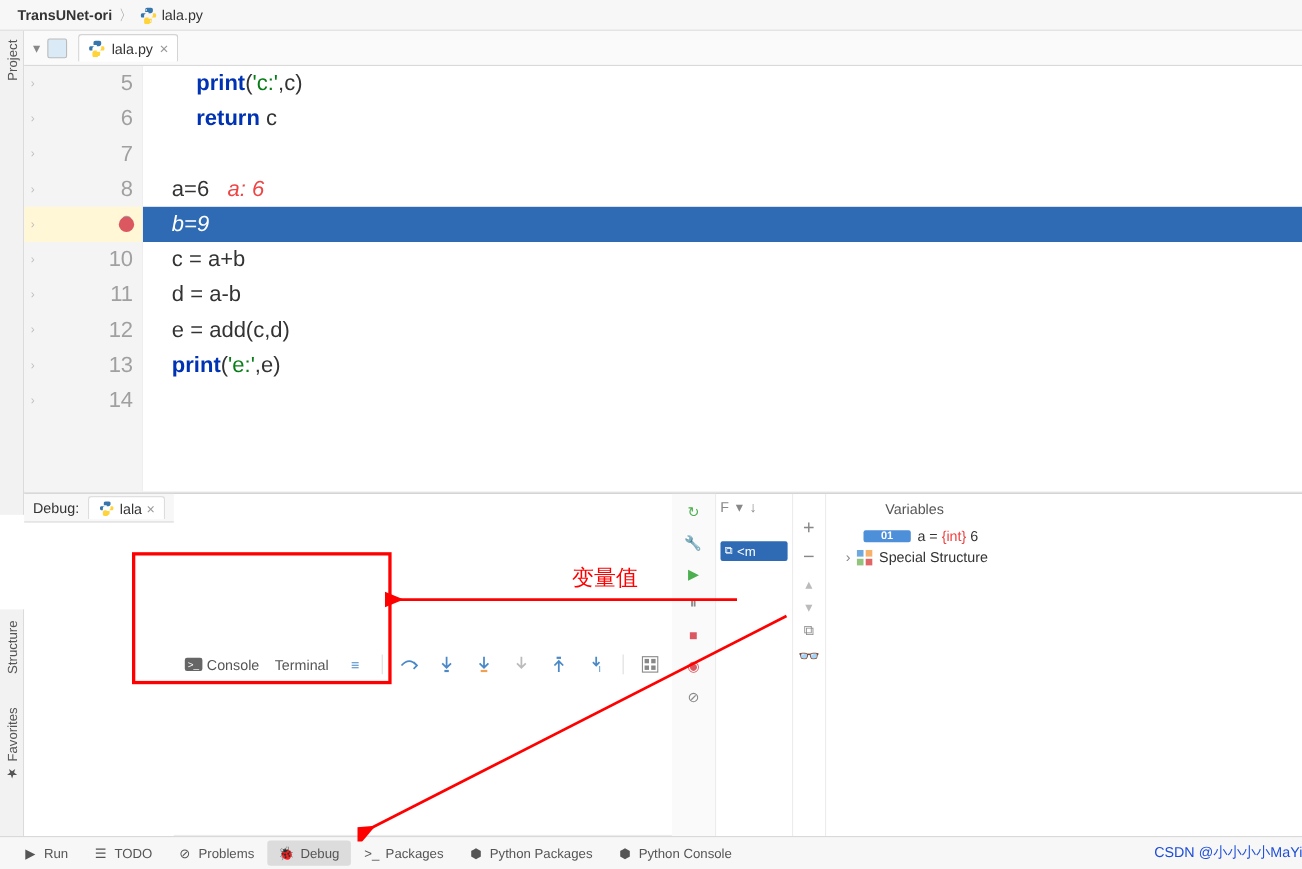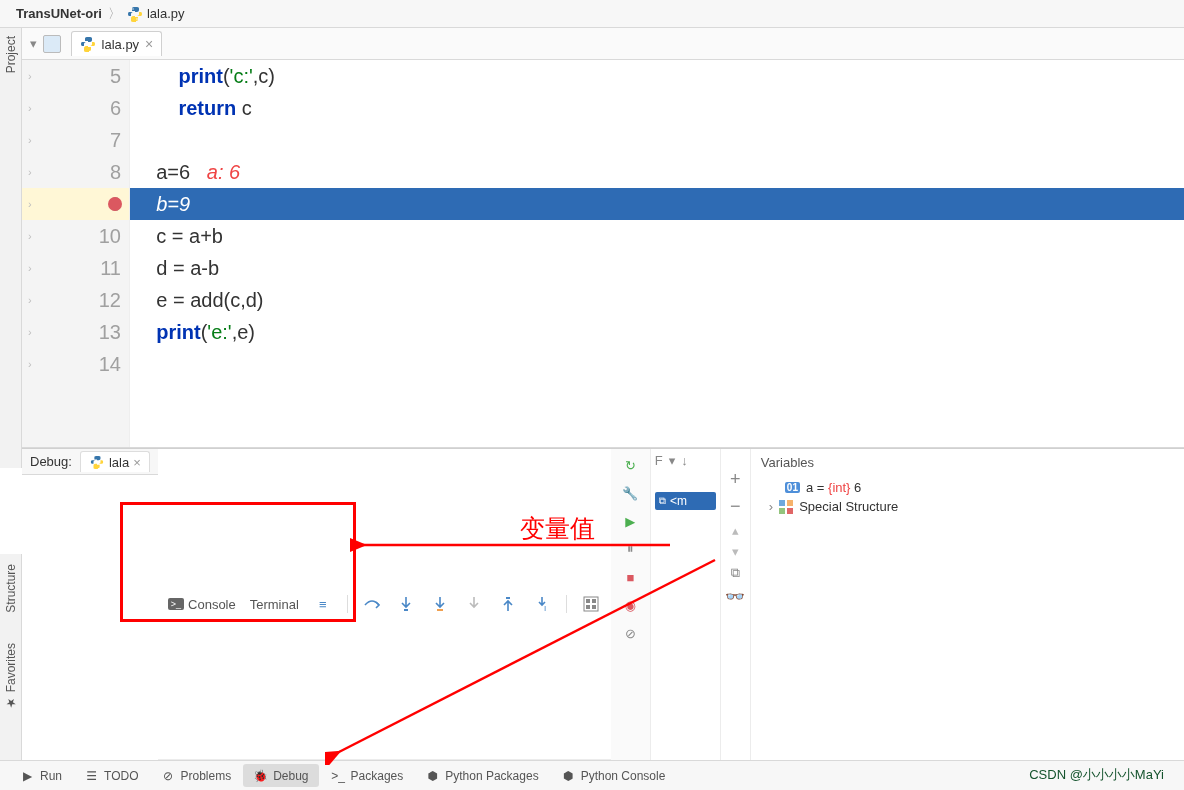--- a/index.html
+++ b/index.html
@@ -45,38 +45,38 @@
 .debug-toolbar { display:flex;align-items:center;gap:14px;padding:6px 10px;border-bottom:1px solid #ececec; }
 .dbg-btn { width:20px;height:20px;display:inline-flex;align-items:center;justify-content:center;color:#4a88c7;cursor:pointer; }
 .dbg-sep { width:1px;height:18px;background:#ddd; }
 .debug-body { flex:1;display:flex; }
 .dbg-left { width:40px;background:#fafafa;border-right:1px solid #ececec;display:flex;flex-direction:column;align-items:center;gap:8px;padding-top:6px; }
 .dbg-green { color:#4caf50; } .dbg-red { color:#db5860; } .dbg-gray { color:#888; }
 .frames { width:70px;border-right:1px solid #ececec;padding:4px;font-size:12px; }
 .frame-chip { background:#2E6BB4;color:#fff;padding:2px 4px;display:flex;align-items:center;gap:4px;border-radius:2px;margin-top:24px; }
 .vars-col { width:30px;display:flex;flex-direction:column;gap:6px;align-items:center;padding-top:20px;border-right:1px solid #ececec; }
 .vars { flex:1;position:relative;padding:6px 10px; }
-.vars .title { color:#555;margin-bottom:8px; }
+.vars .title { color:#555;margin-bottom:8px;margin-left:44px; }
 .var-row { display:flex;align-items:center;gap:6px;margin-left:24px;padding:2px 0; }
-.int-badge { background:#4e8fd9;color:#fff;font-size:10px;padding:0 2px;border-radius:2px;font-weight:bold; }
+.int-badge { background:#4e8fd9;color:#fff;font-size:10px;padding:0 16px;border-radius:2px;font-weight:bold; }
 .sv-icon { width:14px;height:14px;display:inline-block;background:
   linear-gradient(#6fa8dc,#6fa8dc) 0 0/6px 6px no-repeat,
   linear-gradient(#f6b26b,#f6b26b) 8px 0/6px 6px no-repeat,
   linear-gradient(#93c47d,#93c47d) 0 8px/6px 6px no-repeat,
   linear-gradient(#e06666,#e06666) 8px 8px/6px 6px no-repeat; }
 .red-box { position:absolute;left:120px;top:502px;width:236px;height:120px;border:3px solid #f00;z-index:5;pointer-events:none; }
-.anno { position:absolute;color:#f00;font-size:25px;font-family:"Microsoft YaHei",sans-serif;z-index:5;pointer-events:none; }
+.anno { position:absolute;color:#f00;font-size:20px;font-family:"Microsoft YaHei",sans-serif;z-index:5;pointer-events:none; }
 .arrow-svg { position:absolute;z-index:4;pointer-events:none; }
 
 
 .bottom { position:absolute;left:0;right:0;bottom:0;height:30px;display:flex;align-items:center;gap:2px;padding:0 10px;border-top:1px solid #d9d9d9;background:#f7f7f7;font-size:12px; }
 .bottom .bitem { display:flex;align-items:center;gap:5px;padding:4px 10px;color:#555;cursor:pointer;border-radius:3px; }
 .bottom .bitem.active { background:#dcdcdc; }
 .bottom .bi { width:15px;height:15px;display:inline-flex;align-items:center;justify-content:center; }
-.watermark { position:absolute;right:20px;bottom:6px;color:#14532d;font-size:13px;z-index:2; }
+.watermark { position:absolute;right:0;bottom:6px;color:#1d4ed8;font-size:13px;z-index:2; }
 .glasses { font-size:16px;color:#888; }
 </style>
 </head>
 <body>
 
 <div class="root">
 
   <div class="crumb">
     <span class="crumb-item">
         <b>TransUNet-ori</b>

